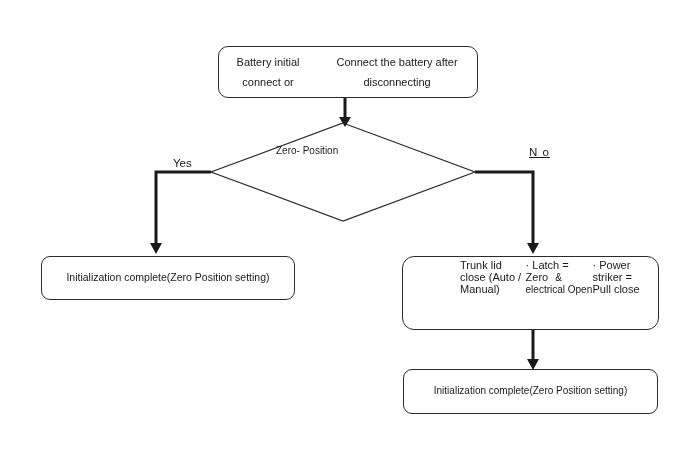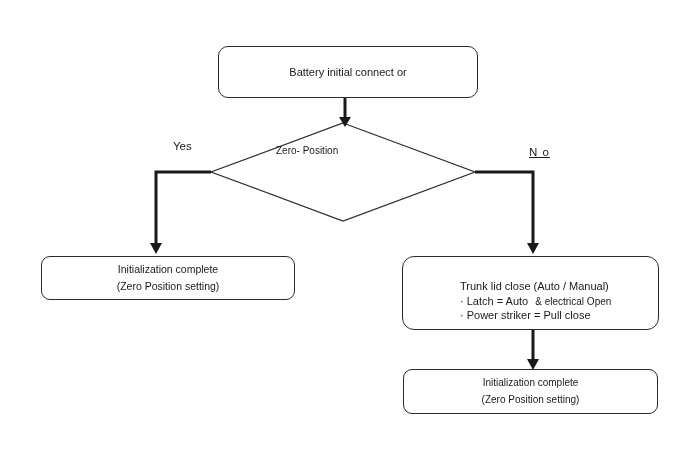--- a/index.html
+++ b/index.html
@@ -18,21 +18,21 @@
     position: absolute;
     left: 0; top: 0;
     width: 700px; height: 466px;
   }
 
   .node {
     position: absolute;
     background: #ffffff;
     border: 1.3px solid #2b2b2b;
     display: flex;
-    flex-direction: column;
+    flex-direction: row;
     align-items: center;
     justify-content: center;
     text-align: center;
   }
 
   .start-box {
     left: 218px; top: 46px;
     width: 260px; height: 52px;
     border-radius: 10px;
     font-size: 11px;
@@ -47,21 +47,21 @@
     line-height: 17.5px;
   }
 
   .action-box {
     left: 402px; top: 256px;
     width: 257px; height: 74px;
     border-radius: 12px;
     align-items: flex-start;
     justify-content: space-evenly;
     text-align: left;
-    padding: 20px 8px 5px 57px;
+    padding: 2px 8px 5px 57px;
     font-size: 11px;
   }
   .action-box .note-small {
     font-size: 10px;
     margin-left: 7px;
   }
 
   .right-result-box {
     left: 403px; top: 369px;
     width: 255px; height: 45px;
@@ -83,21 +83,21 @@
   }
   .decision-text .decision-bullet {
     font-size: 10px;
     line-height: 13px;
   }
 
   .edge-label {
     position: absolute;
     font-size: 11.5px;
   }
-  .yes-label { left: 173px; top: 140px; }
+  .yes-label { left: 173px; top: 157px; }
   .no-label  { left: 529px; top: 146px; letter-spacing: 1px; text-decoration: underline; }
 </style>
 </head>
 <body>
 
 <div class="canvas">
 
   <svg class="connector-layer" viewBox="0 0 700 466" xmlns="http://www.w3.org/2000/svg">
 
     <polygon points="343,123 475,172 343,221 211,172" fill="#ffffff" stroke="#2b2b2b" stroke-width="1.2"></polygon>
@@ -118,38 +118,39 @@
     </g>
 
     <g>
       <line x1="533" y1="330" x2="533" y2="360" stroke="#1a1a1a" stroke-width="3"></line>
       <polygon points="527,359 539,359 533,370" fill="#1a1a1a"></polygon>
     </g>
   </svg>
 
   <div class="node start-box">
     <div>Battery initial connect or</div>
+    <div>Connect the battery after disconnecting</div>
   </div>
 
   <div class="decision-text">
     <div class="decision-title">Zero- Position</div>
   </div>
 
   <div class="edge-label yes-label">Yes</div>
   <div class="edge-label no-label">N o</div>
 
   <div class="node left-result-box">
     <div>Initialization complete</div>
     <div>(Zero Position setting)</div>
   </div>
 
   <div class="node action-box">
     <div>Trunk lid close (Auto / Manual)</div>
     <div>
-      <span>· Latch = Auto</span><span class="note-small">&amp; electrical Open</span>
+      <span>· Latch = Zero</span><span class="note-small">&amp; electrical Open</span>
     </div>
     <div>· Power striker = Pull close</div>
   </div>
 
   <div class="node right-result-box">
     <div>Initialization complete</div>
     <div>(Zero Position setting)</div>
   </div>
 
 </div>

